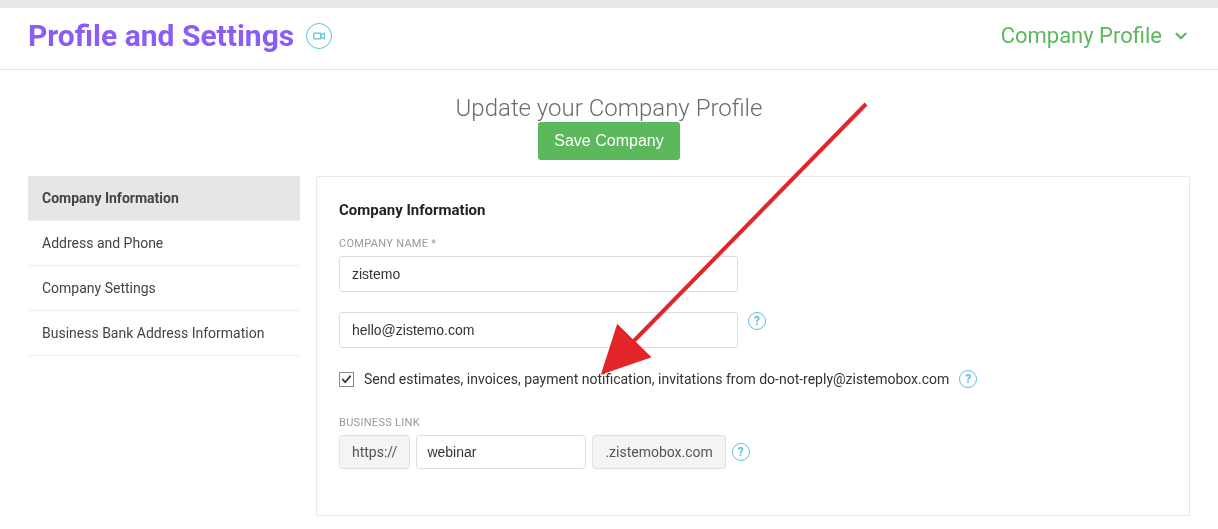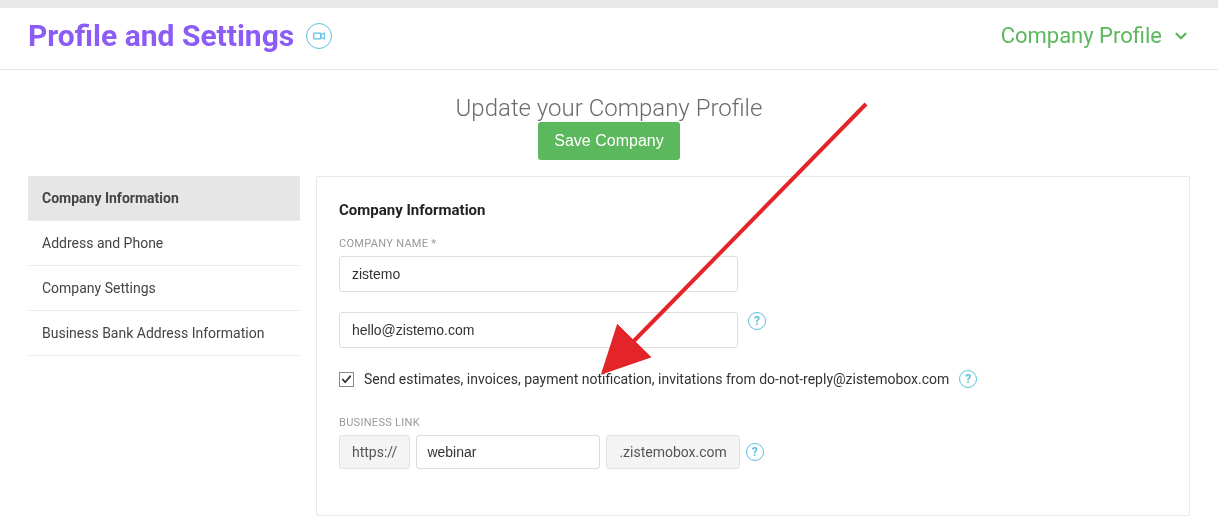--- a/index.html
+++ b/index.html
@@ -204,21 +204,21 @@
     .link-prefix, .link-suffix {
       background: #f4f4f4;
       border: 1px solid #e2e2e2;
       padding: 8px 12px;
       font-size: 14px;
       color: #555;
       border-radius: 3px;
     }
 
     .link-sub {
-      width: 184px;
+      width: 170px;
       padding: 8px 10px;
       border: 1px solid #ddd;
       border-radius: 3px;
       font-size: 14px;
       color: #333;
     }
 
     
     .arrow-overlay {
       position: absolute;

